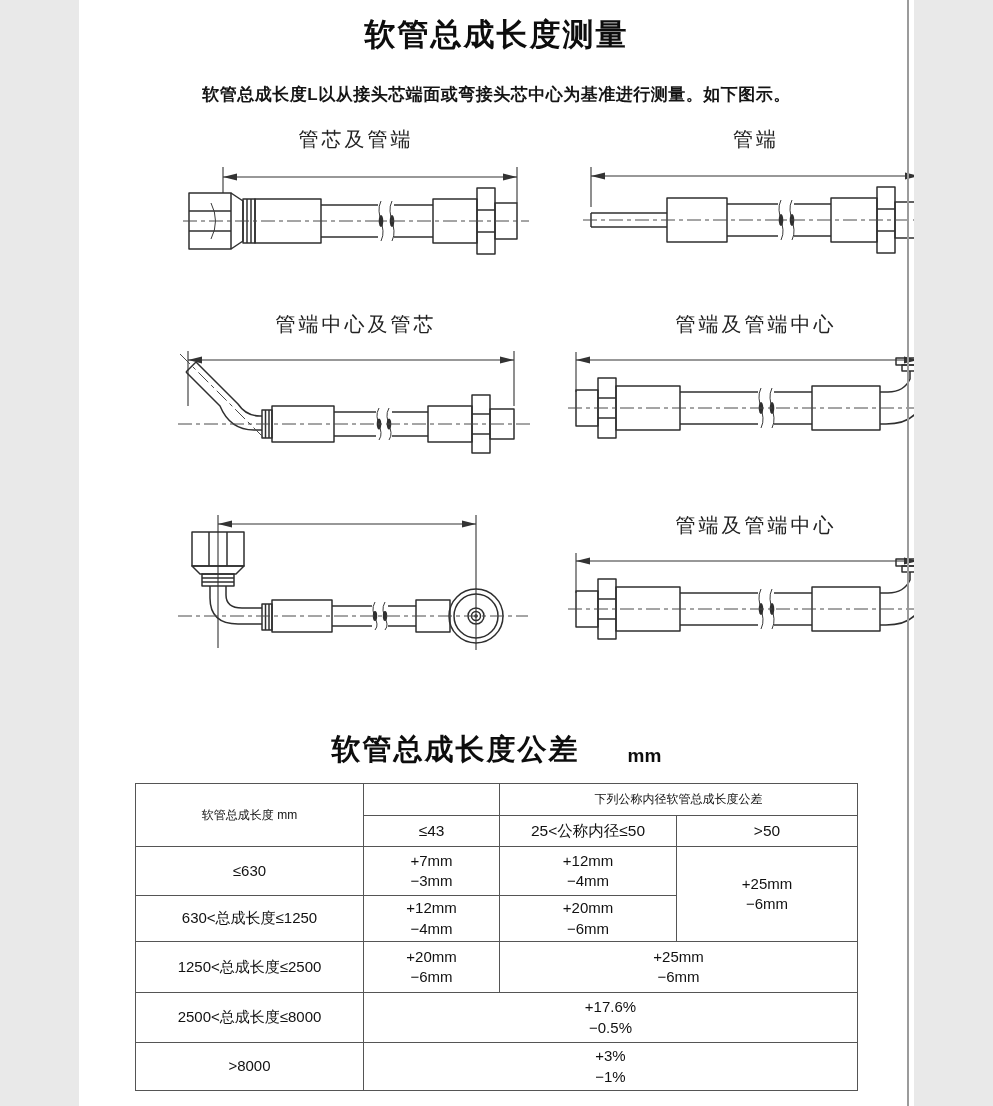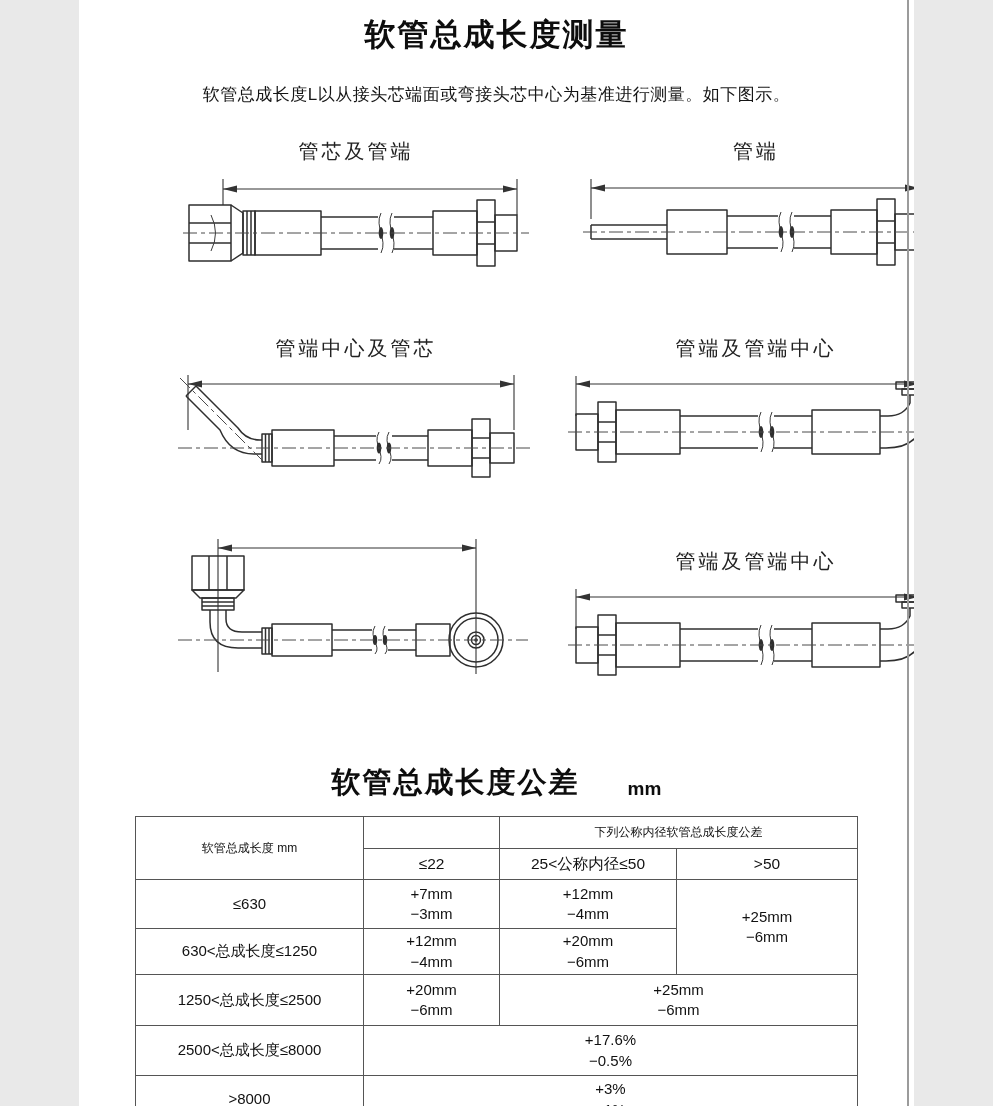--- a/index.html
+++ b/index.html
@@ -12,33 +12,33 @@
     color:#141414;
     overflow:hidden;
   }
   .scan-edge{position:absolute;top:0;bottom:0;right:5px;width:2px;background:#9b9b9b;}
   h1.title{
     margin:14px 0 0 0;text-align:center;
     font-size:31px;font-weight:bold;letter-spacing:2px;color:#0d0d0d;
   }
   p.subtitle{
     margin:27px 0 0 0;text-align:center;
-    font-size:17px;font-weight:400;color:#151515;letter-spacing:0.5px;
+    font-size:17px;font-weight:700;color:#151515;letter-spacing:0.5px;
   }
   .figures{
     display:grid;
     grid-template-columns:390px 410px;
     justify-content:space-between;
     row-gap:52px;
     padding:20px 42px 0 82px;
   }
   .fig{margin:0;text-align:center;}
   .fig-label{
     font-family:"Liberation Serif","DejaVu Serif",serif;
-    font-size:20px;color:#222;letter-spacing:3px;margin-bottom:10px;margin-top:12px;
+    font-size:20px;color:#222;letter-spacing:3px;margin-bottom:10px;
   }
   .fig svg{display:block;margin:0 auto;}
   svg .ol{stroke:#2f2f2f;stroke-width:1.5;fill:none;stroke-linejoin:round;stroke-linecap:butt;}
   svg .th{stroke:#3a3a3a;stroke-width:1;fill:none;}
   svg .cl{stroke:#4a4a4a;stroke-width:1;fill:none;stroke-dasharray:14,4,4,4;}
   svg .dl{stroke:#333;stroke-width:1.1;fill:none;}
   svg .ar{fill:#333;stroke:none;}
   svg .lens{fill:#2f2f2f;stroke:none;}
   .section-title{
     margin-top:78px;
@@ -285,21 +285,21 @@
         <col style="width:177px">
         <col style="width:181px">
     </colgroup>
     <tbody>
       <tr class="h1">
         <td rowspan="2">软管总成长度  mm</td>
         <td></td>
         <td colspan="2">下列公称内径软管总成长度公差</td>
       </tr>
       <tr class="h2">
-        <td>≤22</td>
+        <td>≤43</td>
         <td>25&lt;公称内径≤50</td>
         <td>&gt;50</td>
       </tr>
       <tr class="r0">
         <td class="range">≤630</td>
         <td>
           <div>+7mm</div>
             <div>−3mm</div>
         </td>
         <td>

